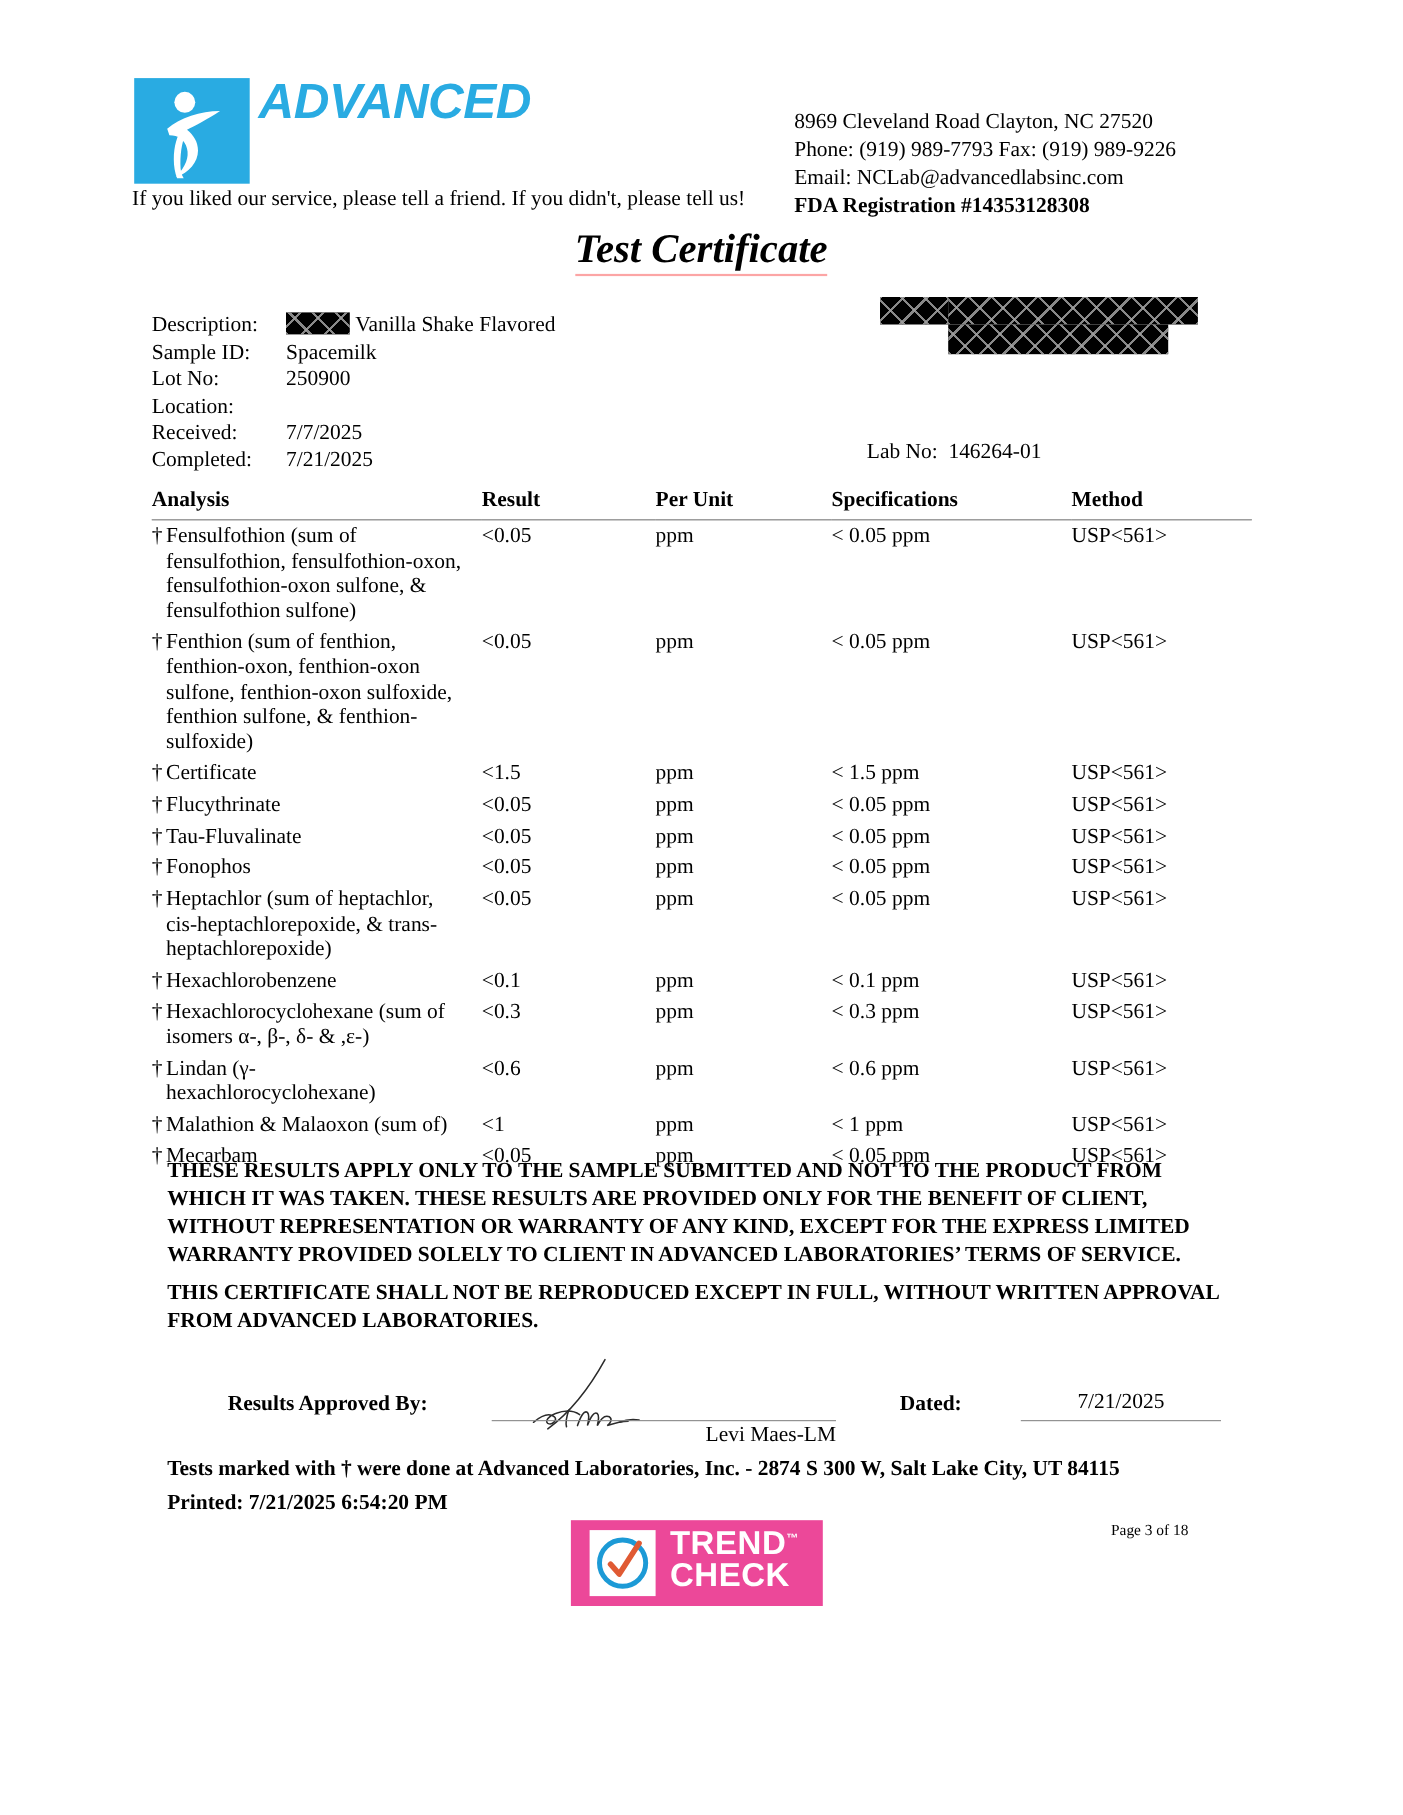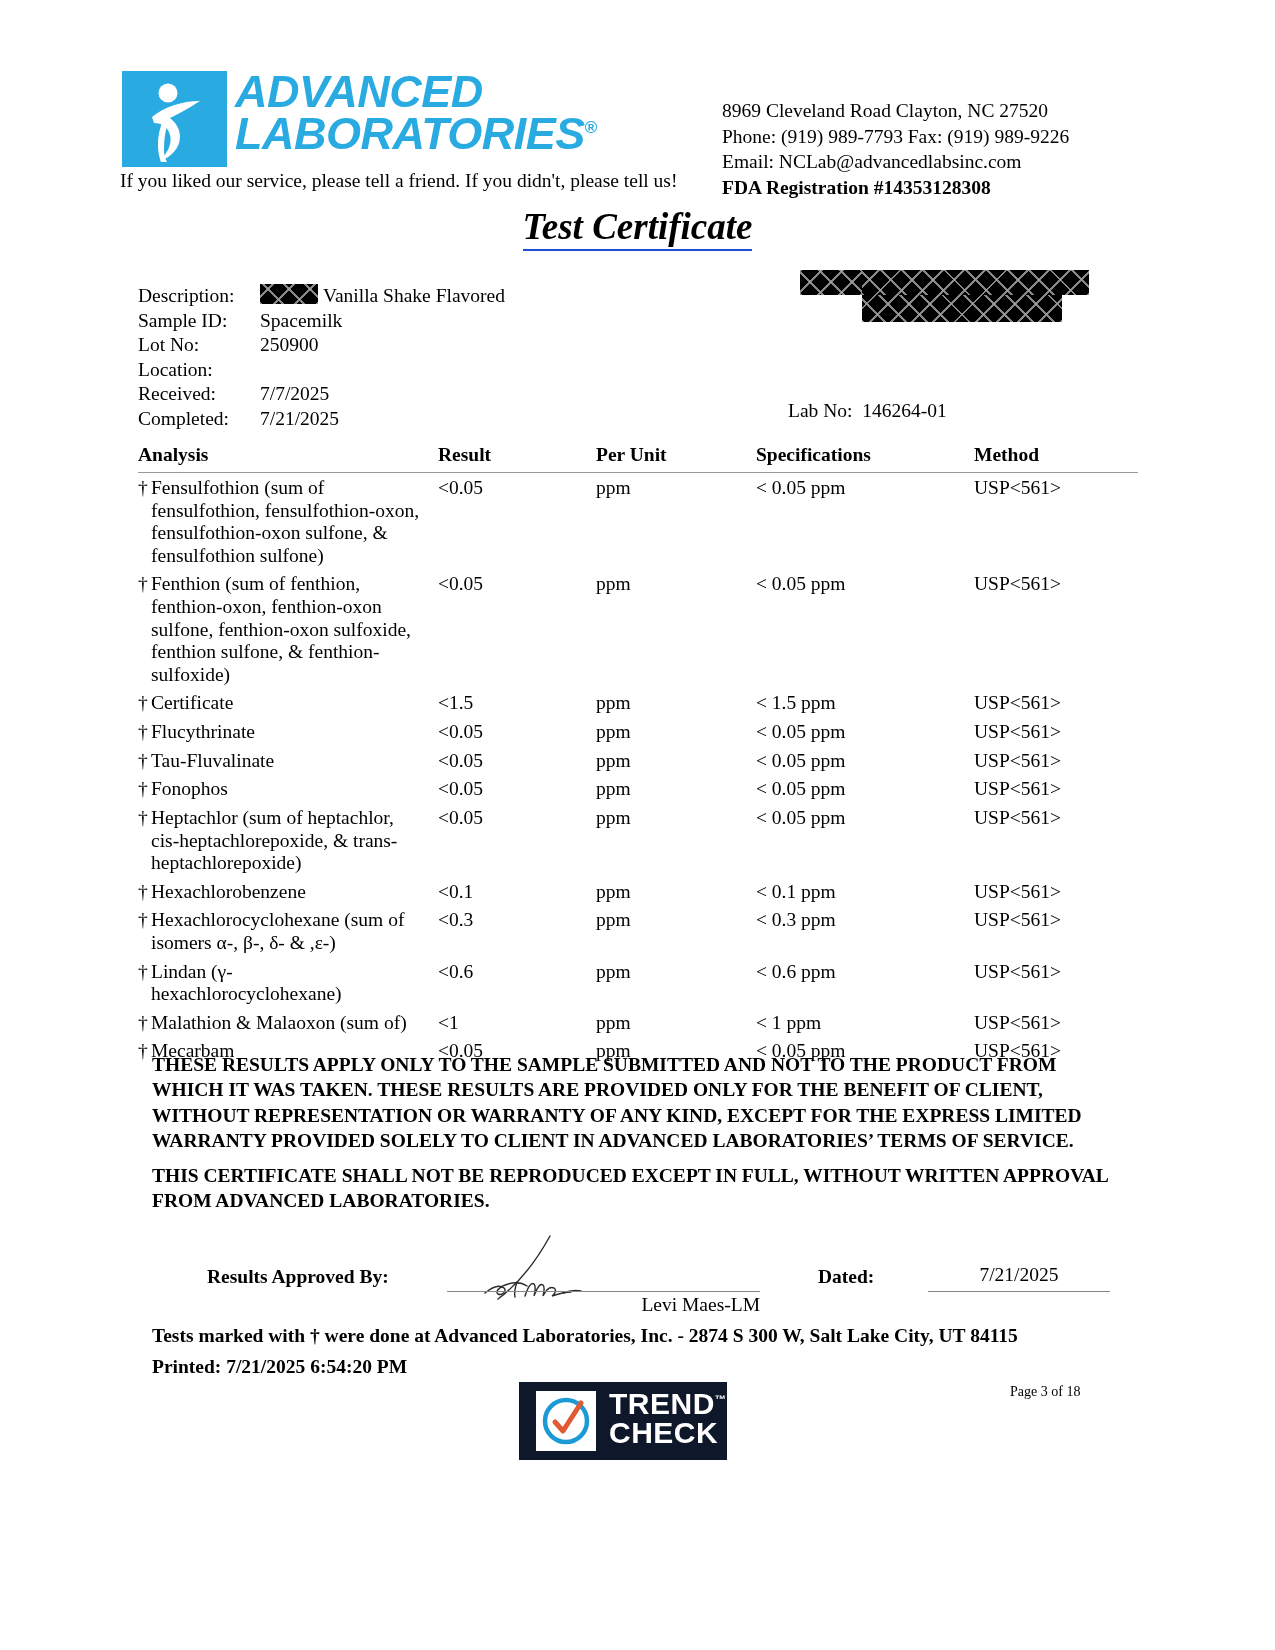--- a/index.html
+++ b/index.html
@@ -80,21 +80,21 @@
   .doc-title {
     position: absolute;
     top: 205px;
     left: 0; right: 0;
     text-align: center;
     font-size: 37px;
     font-weight: bold;
     font-style: italic;
   }
   .doc-title span {
-    border-bottom: 2px solid #1d4ed8;
+    border-bottom: 2px solid #fca5a5;
     padding-bottom: 2px;
   }
 
   
   .info-block {
     position: absolute;
     left: 138px;
     top: 272px;
     font-size: 19.5px;
     line-height: 1.26;
@@ -211,22 +211,22 @@
   }
   .page-num {
     position: absolute; left: 1010px; top: 1384px;
     font-size: 14px;
   }
 
   
   .trend-logo {
     position: absolute;
     left: 519px; top: 1382px;
-    width: 208px; height: 78px;
-    background: #0f172a;
+    width: 229px; height: 78px;
+    background: #ec4899;
     display: flex;
     align-items: center;
   }
   .trend-white {
     position: absolute;
     left: 17px; top: 9px;
     width: 60px; height: 60px;
     background: #ffffff;
   }
   .trend-words {
@@ -250,21 +250,20 @@
     <div class="logo-wrap">
       <div class="logo-mark">
         <svg width="105" height="96" viewBox="0 0 105 96" xmlns="http://www.w3.org/2000/svg">
           <circle cx="46" cy="22" r="9.5" fill="#ffffff"></circle>
           <path d="M30 46 C42 36 60 30 78 30 C66 38 56 43 48 47 C54 52 58 58 58 66 C58 76 50 86 38 90 C47 80 50 72 48 64 C46 56 40 52 32 52 Z" fill="#ffffff"></path>
           <path d="M48 47 C44 56 42 66 42 78 C42 84 43 88 45 91 L39 91 C37 86 36 80 36 74 C36 62 39 52 44 45 Z" fill="#ffffff"></path>
         </svg>
       </div>
       <div class="logo-text">
         <div class="logo-line1">ADVANCED</div>
-        <div class="logo-line2"><span>LABORATORIES</span><span class="logo-reg">®</span></div>
       </div>
     </div>
 
     <div class="contact">
       <div>8969 Cleveland Road Clayton, NC 27520</div>
       <div>Phone: (919) 989-7793 Fax: (919) 989-9226</div>
       <div>Email: NCLab@advancedlabsinc.com</div>
       <div class="fda">FDA Registration #14353128308</div>
     </div>
   </div>

